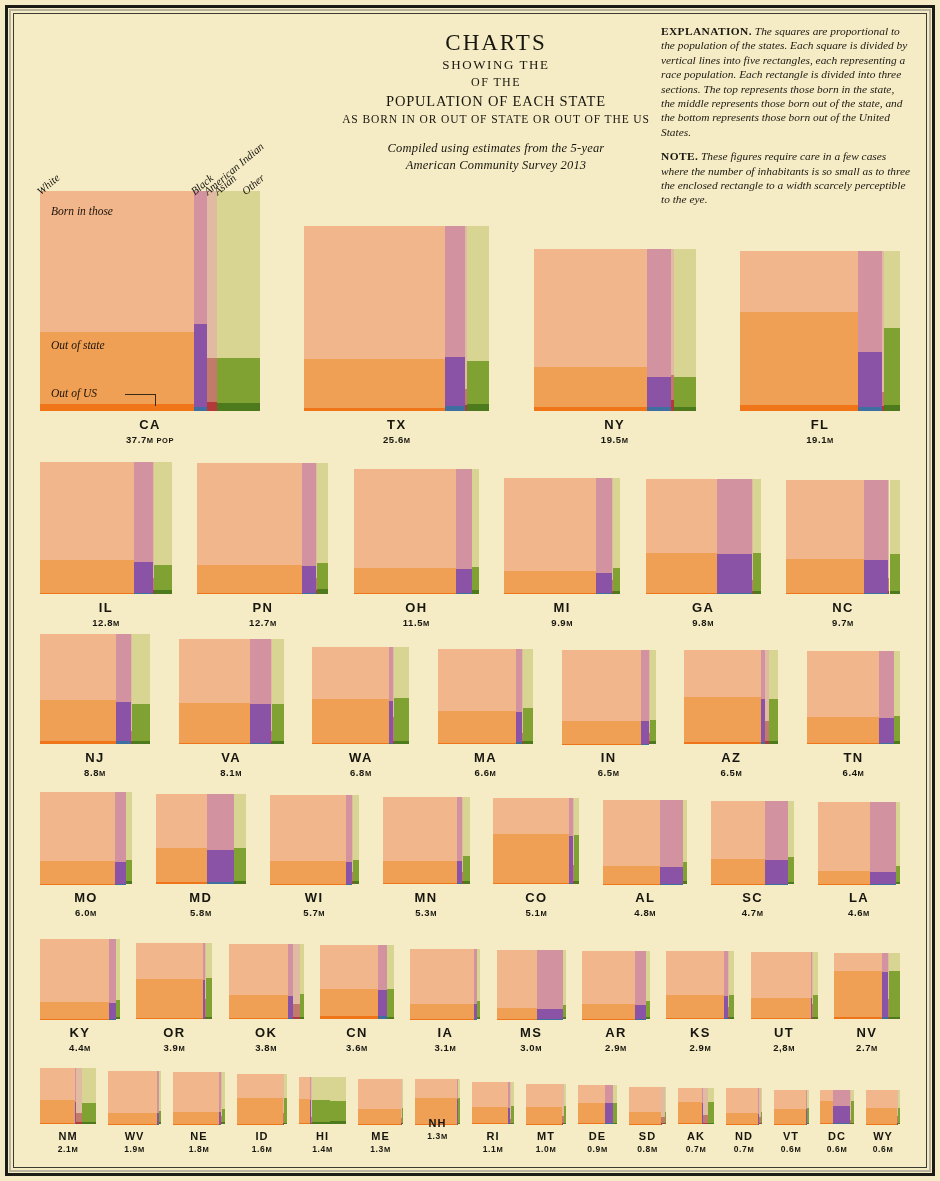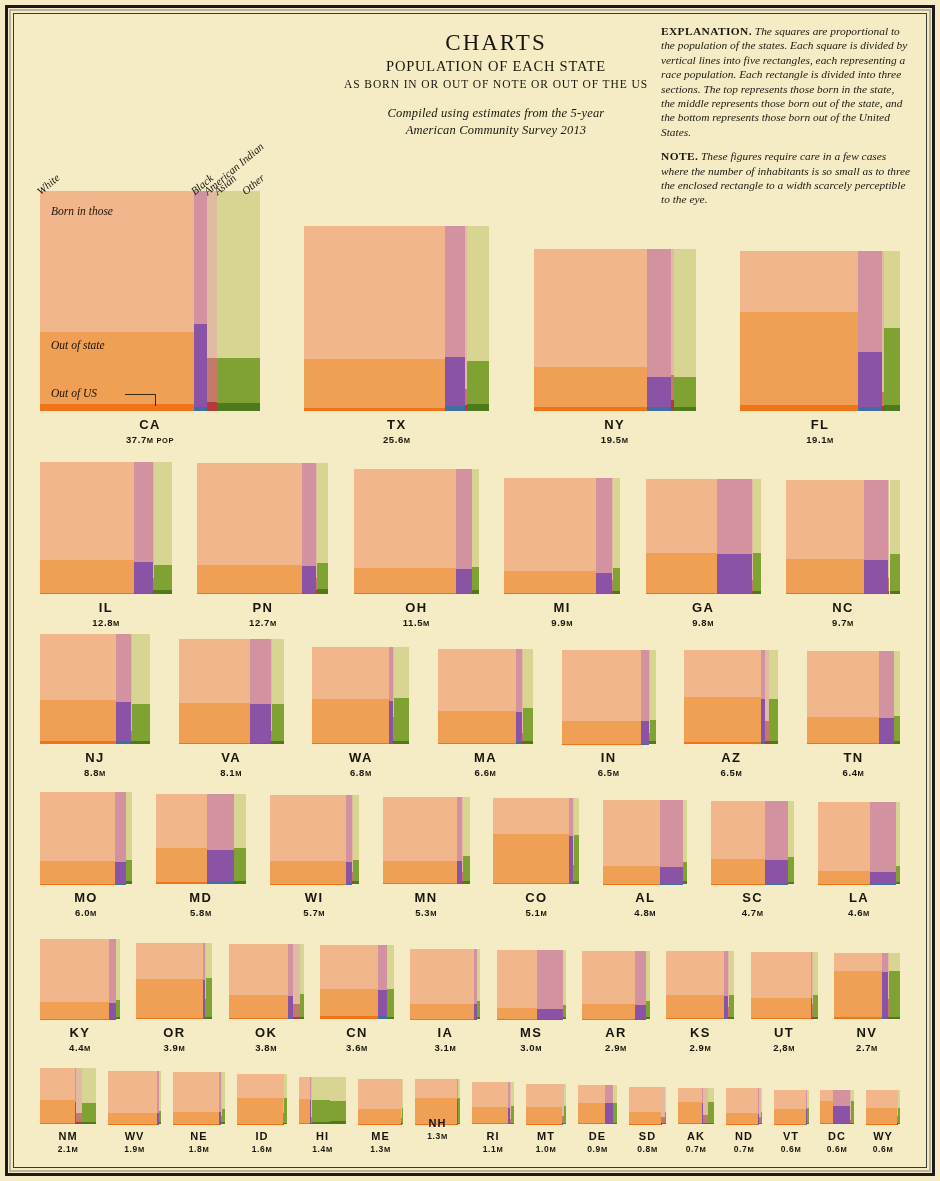--- a/index.html
+++ b/index.html
@@ -55,22 +55,24 @@
 
 <div id="poster">
   <div id="frame-outer"></div>
   <div id="frame-mid"></div>
   <div id="frame-inner"></div>
 
   <div id="sheet">
 
     <div id="title-block">
       <div class="t-main t1">CHARTS</div>
+      <div class="t-main t2">SHOWING THE</div>
+      <div class="t-main t4">OF THE</div>
       <div class="t-main t5">POPULATION OF EACH STATE</div>
-      <div class="t-main t6">AS BORN IN OR OUT OF NOTE OR OUT OF THE US</div>
+      <div class="t-main t6">AS BORN IN OR OUT OF STATE OR OUT OF THE US</div>
       <div class="subcredit">
         <div>Compiled using estimates from the 5-year</div>
         <div>American Community Survey 2013</div>
       </div>
     </div>
 
     <div id="explanation">
       <p><span class="lead">EXPLANATION.</span><span> The squares are proportional to the population of the states. Each square is divided by vertical lines into five rectangles, each representing a race population. Each rectangle is divided into three sections. The top represents those born in the state, the middle represents those born out of the state, and the bottom represents those born out of the United States.</span></p>
       <p><span class="lead">NOTE.</span><span> These figures require care in a few cases where the number of inhabitants is so small as to three the enclosed rectangle to a width scarcely perceptible to the eye.</span></p>
     </div>

